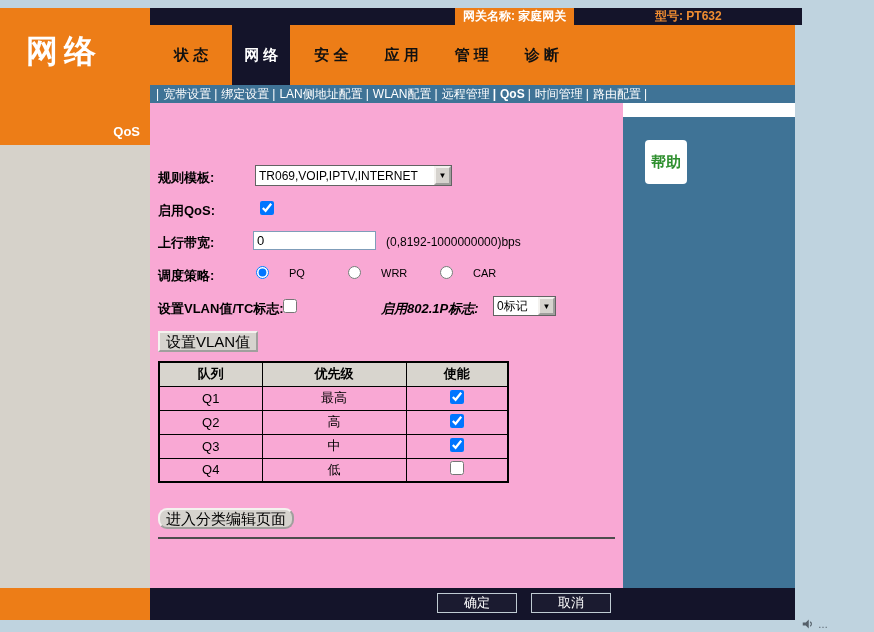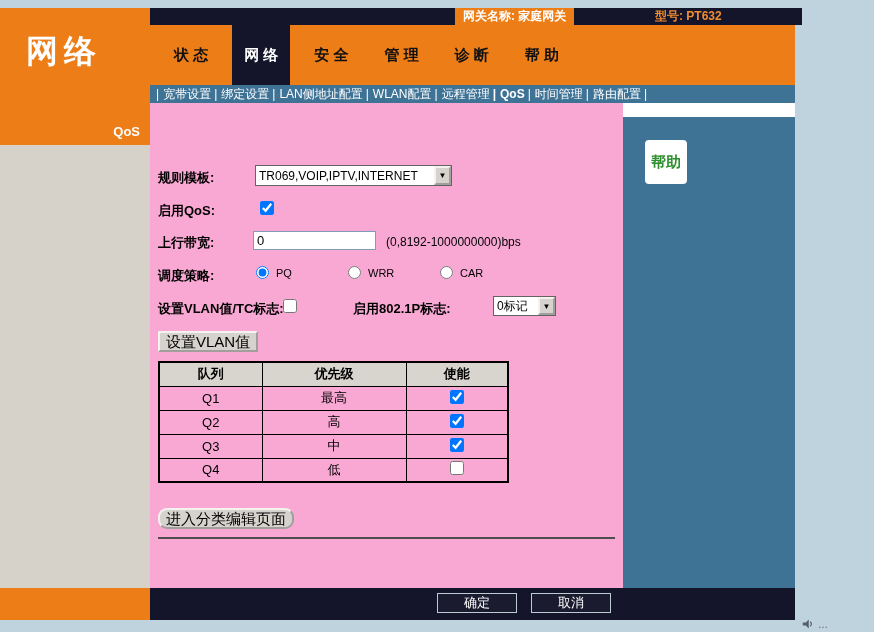--- a/index.html
+++ b/index.html
@@ -33,21 +33,21 @@
 
   
   .content { position:absolute; left:150px; top:103px; width:473px; height:485px; background:#f9a8d4; }
   .flabel { position:absolute; font-size:13px; font-weight:bold; color:#000; white-space:nowrap; }
   .combo { position:absolute; background:#fff; border:1px solid #636363; display:flex; align-items:center; height:21px; }
   .combo .txt { flex:1; font-size:12px; padding:0 3px; white-space:nowrap; overflow:hidden; }
   .combo .arrow { width:17px; height:100%; background:#d6d3ce; border:2px outset #f4f2ef; display:flex; align-items:center; justify-content:center; font-size:8px; color:#000; }
   .tinput { position:absolute; border:1px solid #7f9db9; font-size:13px; padding:0 3px; font-family:inherit; }
   .hint { position:absolute; font-size:12px; color:#000; white-space:nowrap; }
   .ck { width:14px; height:14px; position:absolute; }
-  .radio-grp { position:absolute; display:flex; align-items:center; gap:7px; font-size:11px; }
+  .radio-grp { position:absolute; display:flex; align-items:center; gap:20px; font-size:11px; }
   .radio-grp input { width:13px; height:13px; }
   .btn95 { position:absolute; background:#d6d3ce; border:2px outset #f4f2ef; font-size:15px; color:#000; font-family:inherit; height:21px; padding:0 6px; cursor:pointer; white-space:nowrap; }
   .qtable { position:absolute; left:8px; top:258px; border-collapse:collapse; border:2px solid #000; }
   .qtable th, .qtable td { border:1px solid #000; height:24px; font-size:13px; text-align:center; padding:0; }
   .qtable th { background:#d8d5ce; }
   .col-q { width:103px; } .col-p { width:144px; } .col-e { width:102px; }
   .sep { position:absolute; left:8px; top:434px; width:457px; border-top:2px solid #4d4d4d; }
 
   
   .help-white { position:absolute; left:623px; top:103px; width:172px; height:14px; background:#fff; }
@@ -78,23 +78,23 @@
 
   <div class="topbar">
     <div class="gw-badge">网关名称: 家庭网关</div>
     <div class="model-label">型号: PT632</div>
   </div>
 
   <div class="tabs">
     <div class="tab">状 态</div>
     <div class="tab active">网 络</div>
     <div class="tab">安 全</div>
+    <div class="tab">应 用</div>
     <div class="tab">管 理</div>
     <div class="tab">诊 断</div>
-    <div class="tab">帮 助</div>
   </div>
 
   <div class="subnav">
     <span class="subnav-item">宽带设置</span>
     <span class="subnav-item">绑定设置</span>
     <span class="subnav-item">LAN侧地址配置</span>
     <span class="subnav-item">WLAN配置</span>
     <span class="subnav-item">远程管理</span>
     <span class="subnav-item current">QoS</span>
     <span class="subnav-item">时间管理</span>
@@ -126,21 +126,21 @@
       <input type="radio" name="sched" style="">
       <span>WRR</span>
     </label>
     <label class="radio-grp" style="left:290px; top:163px;">
       <input type="radio" name="sched" style="">
       <span>CAR</span>
     </label>
 
     <div class="flabel" style="left:8px; top:197px;">设置VLAN值/TC标志:</div>
     <input type="checkbox" class="ck" style="left: 133px; top: 196px;">
-    <div class="flabel" style="left:203px; top:197px;">启用802.1P标志:</div>
+    <div class="flabel" style="left:231px; top:197px;font-style:italic;">启用802.1P标志:</div>
     <div class="combo" style="left:343px; top:193px; width:63px; height:20px;">
       <span class="txt">0标记</span>
       <span class="arrow">▼</span>
     </div>
 
     <button class="btn95" style="left:8px; top:228px;">设置VLAN值</button>
 
     <table class="qtable">
       <tbody>
           <tr>

